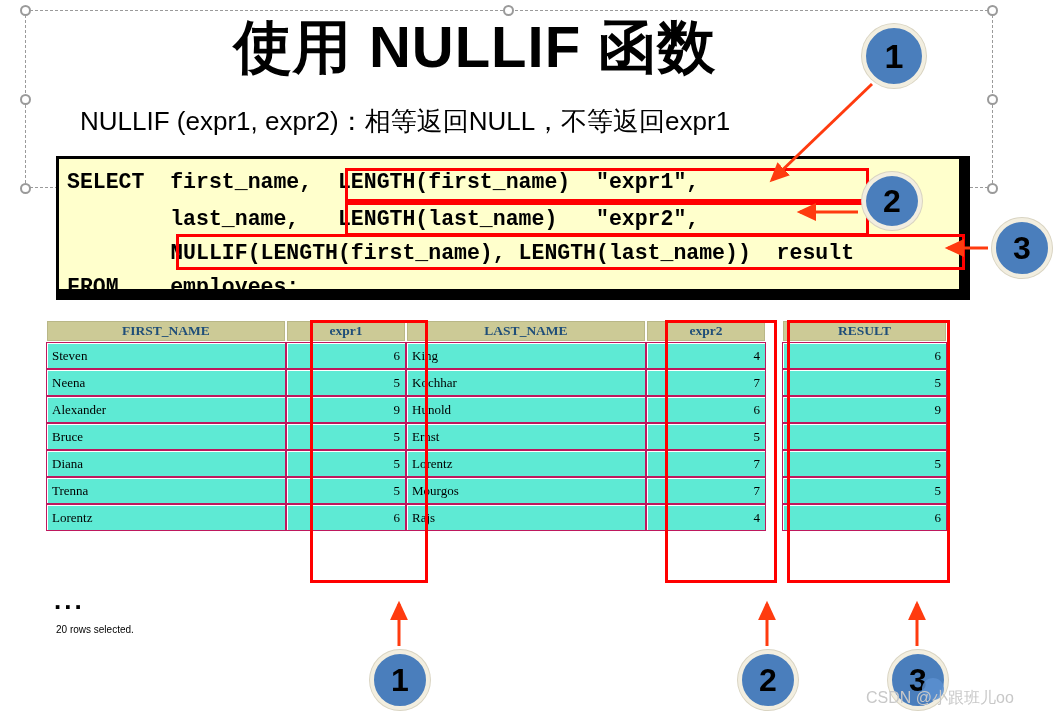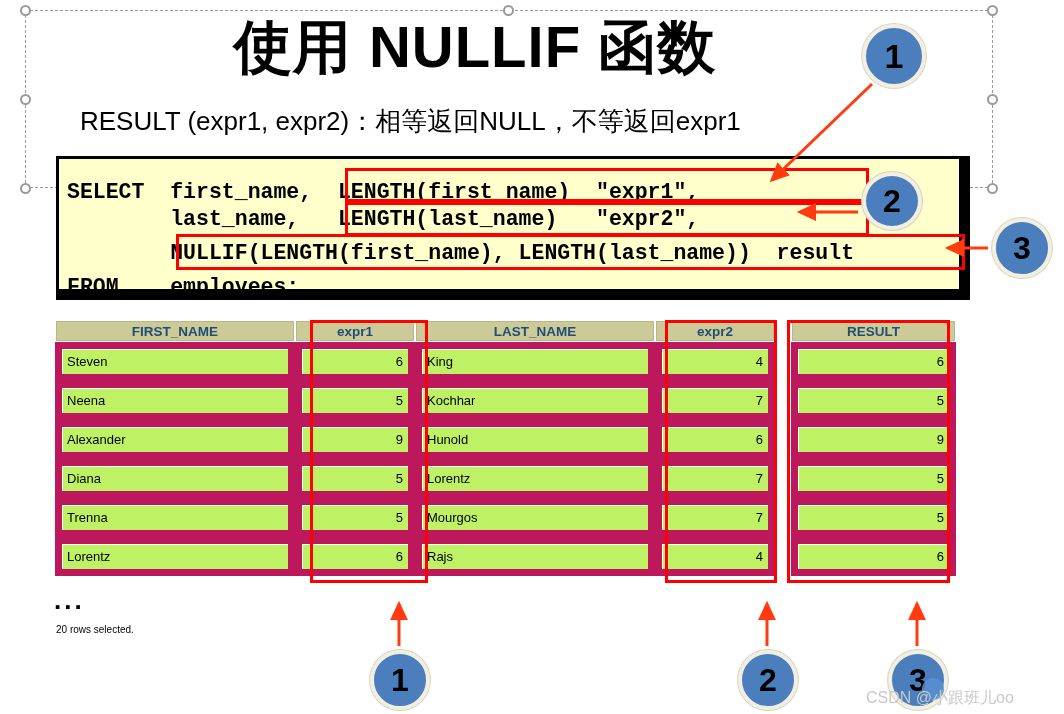--- a/index.html
+++ b/index.html
@@ -40,21 +40,21 @@
   #code-block{
     position:absolute;left:56px;top:156px;width:906px;height:136px;
     background:#ffffcc;border:3px solid #000000;box-sizing:border-box;
     font-family:"Liberation Mono","DejaVu Sans Mono",monospace;
     font-size:21.5px;font-weight:bold;color:#000000;
     letter-spacing:0px;overflow:hidden;
   }
   .code-line{
     position:absolute;white-space:pre;line-height:1;
   }
-  #code-l1{left:8px;top:23px;}
+  #code-l1{left:8px;top:13px;}
   #code-l2{left:8px;top:50px;}
   #code-l3{left:8px;top:84px;}
   #code-l4{left:8px;top:118px;}
 
   
   .code-hl{
     position:absolute;border:3px solid #ff0000;box-sizing:border-box;
     pointer-events:none;
   }
   #hl-expr1{left:345px;top:168px;width:524px;height:34px;}
@@ -78,34 +78,34 @@
   #badge-3-bottom{left:888px;top:650px;width:60px;height:60px;font-size:32px;}
 
   
   #arrow-layer{
     position:absolute;left:0;top:0;width:1064px;height:714px;
     pointer-events:none;
   }
 
   
   #results-table{
-    position:absolute;left:55px;top:320px;
+    position:absolute;left:46px;top:320px;
     border-collapse:separate;border-spacing:0;
-    font-family:Liberation Sans, sans-serif;
+    font-family:Liberation Serif, serif;
     font-size:13px;
   }
   #results-table th{
     background:#ccca96;color:#1f4e79;font-weight:bold;font-size:13.5px;
     text-align:center;height:20px;padding:0 4px;
     border:1px solid #ffffff;
     box-shadow:inset 0 0 0 1px #b9b787;
   }
   #results-table td{
-    background:#bef264;height:25px;padding:0 5px;
-    border:7px solid #be185d;
+    background:#5eead4;height:25px;padding:0 5px;
+    border:1px solid #be185d;
     color:#000000;
     box-shadow:inset 1px 1px 0 #ffffff;
   }
   td.num{text-align:right;}
   td.txt{text-align:left;}
   .col-first{width:230px;}
   .col-e1{width:110px;}
   .col-last{width:230px;}
   .col-e2{width:110px;}
   .col-res{width:155px;}
@@ -147,21 +147,21 @@
 <div id="selection-box"></div>
 <div class="handle" style="left:20px;top:5px;"></div>
 <div class="handle" style="left:503px;top:5px;"></div>
 <div class="handle" style="left:987px;top:5px;"></div>
 <div class="handle" style="left:20px;top:94px;"></div>
 <div class="handle" style="left:987px;top:94px;"></div>
 <div class="handle" style="left:20px;top:183px;"></div>
 <div class="handle" style="left:987px;top:183px;"></div>
 
 <div id="slide-title">使用 NULLIF 函数</div>
-<div id="slide-subtitle">RESULT (expr1, expr2)：相等返回NULL，不等返回expr1</div>
+<div id="slide-subtitle">NULLIF (expr1, expr2)：相等返回NULL，不等返回expr1</div>
 
 <div id="code-block-shadow"></div>
 <div id="code-block">
   <div class="code-line" id="code-l1">SELECT  first_name,  LENGTH(first_name)  "expr1",</div>
   <div class="code-line" id="code-l2">        last_name,   LENGTH(last_name)   "expr2",</div>
   <div class="code-line" id="code-l3">        NULLIF(LENGTH(first_name), LENGTH(last_name))  result</div>
   <div class="code-line" id="code-l4">FROM    employees;</div>
 </div>
 <div class="code-hl" id="hl-expr1"></div>
 <div class="code-hl" id="hl-expr2"></div>
@@ -197,20 +197,28 @@
       </tr>
       <tr>
         <td class="txt">Alexander</td>
         <td class="num">9</td>
         <td class="txt">Hunold</td>
         <td class="num">6</td>
         <td class="spacer-col"></td>
         <td class="num">9</td>
       </tr>
       <tr>
+        <td class="txt">Bruce</td>
+        <td class="num">5</td>
+        <td class="txt">Ernst</td>
+        <td class="num">5</td>
+        <td class="spacer-col"></td>
+        <td class="num"></td>
+      </tr>
+      <tr>
         <td class="txt">Diana</td>
         <td class="num">5</td>
         <td class="txt">Lorentz</td>
         <td class="num">7</td>
         <td class="spacer-col"></td>
         <td class="num">5</td>
       </tr>
       <tr>
         <td class="txt">Trenna</td>
         <td class="num">5</td>

